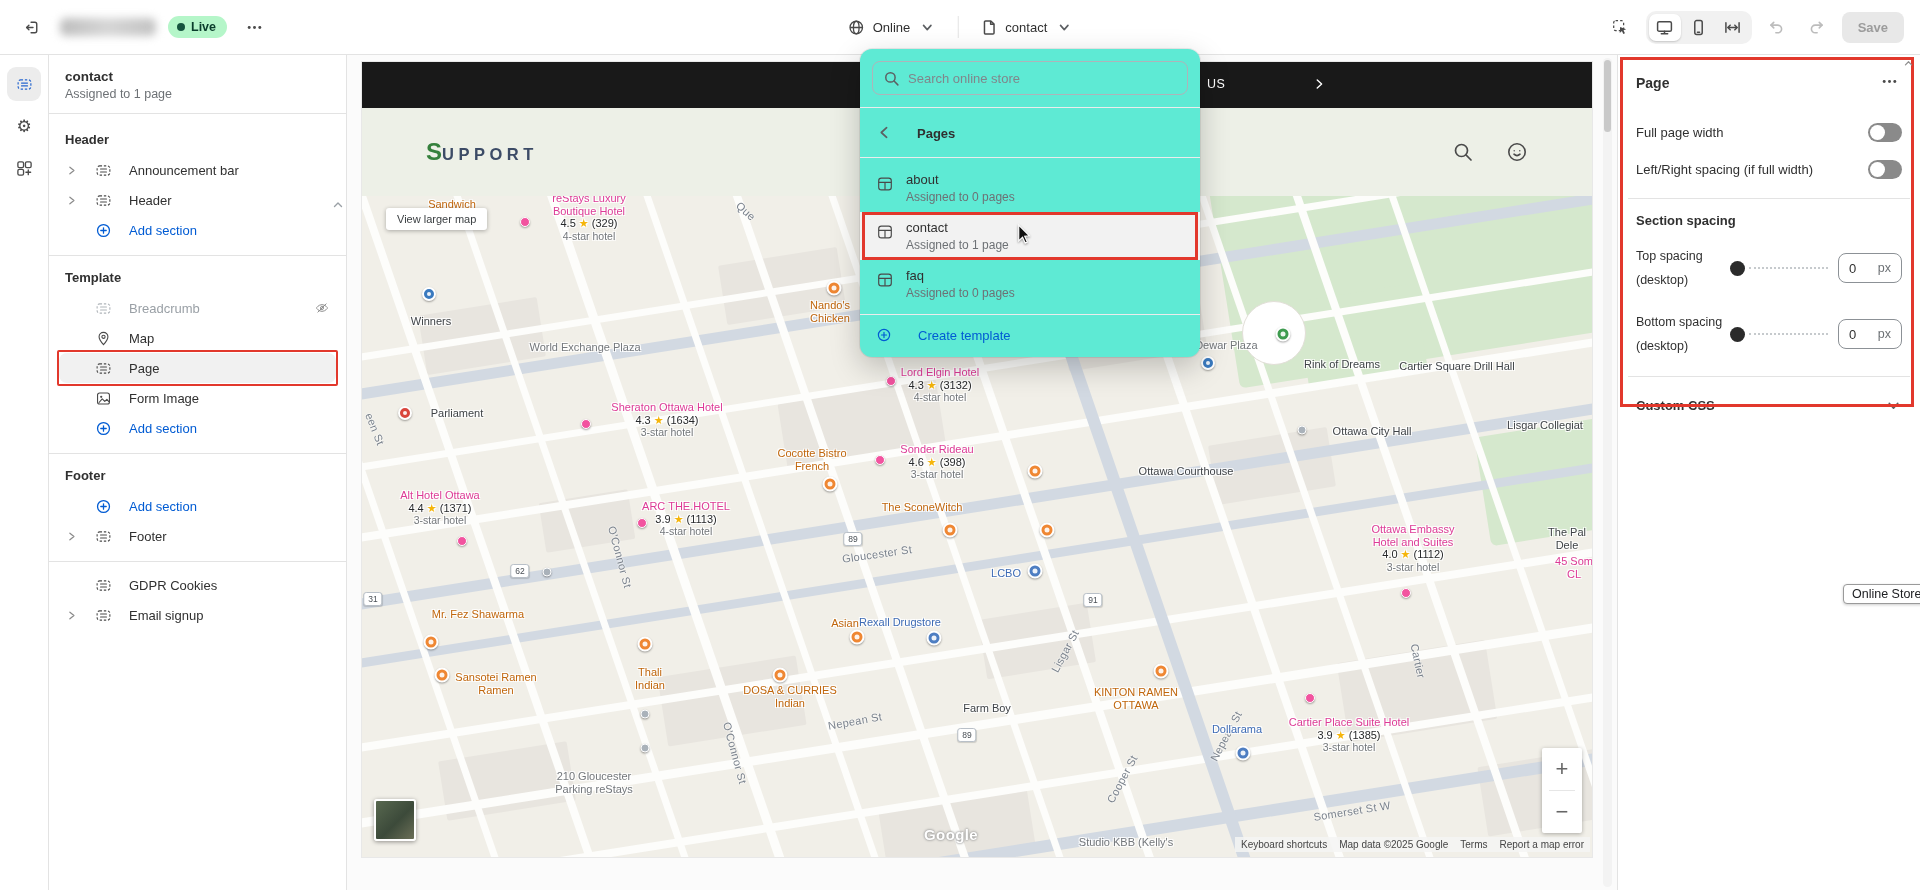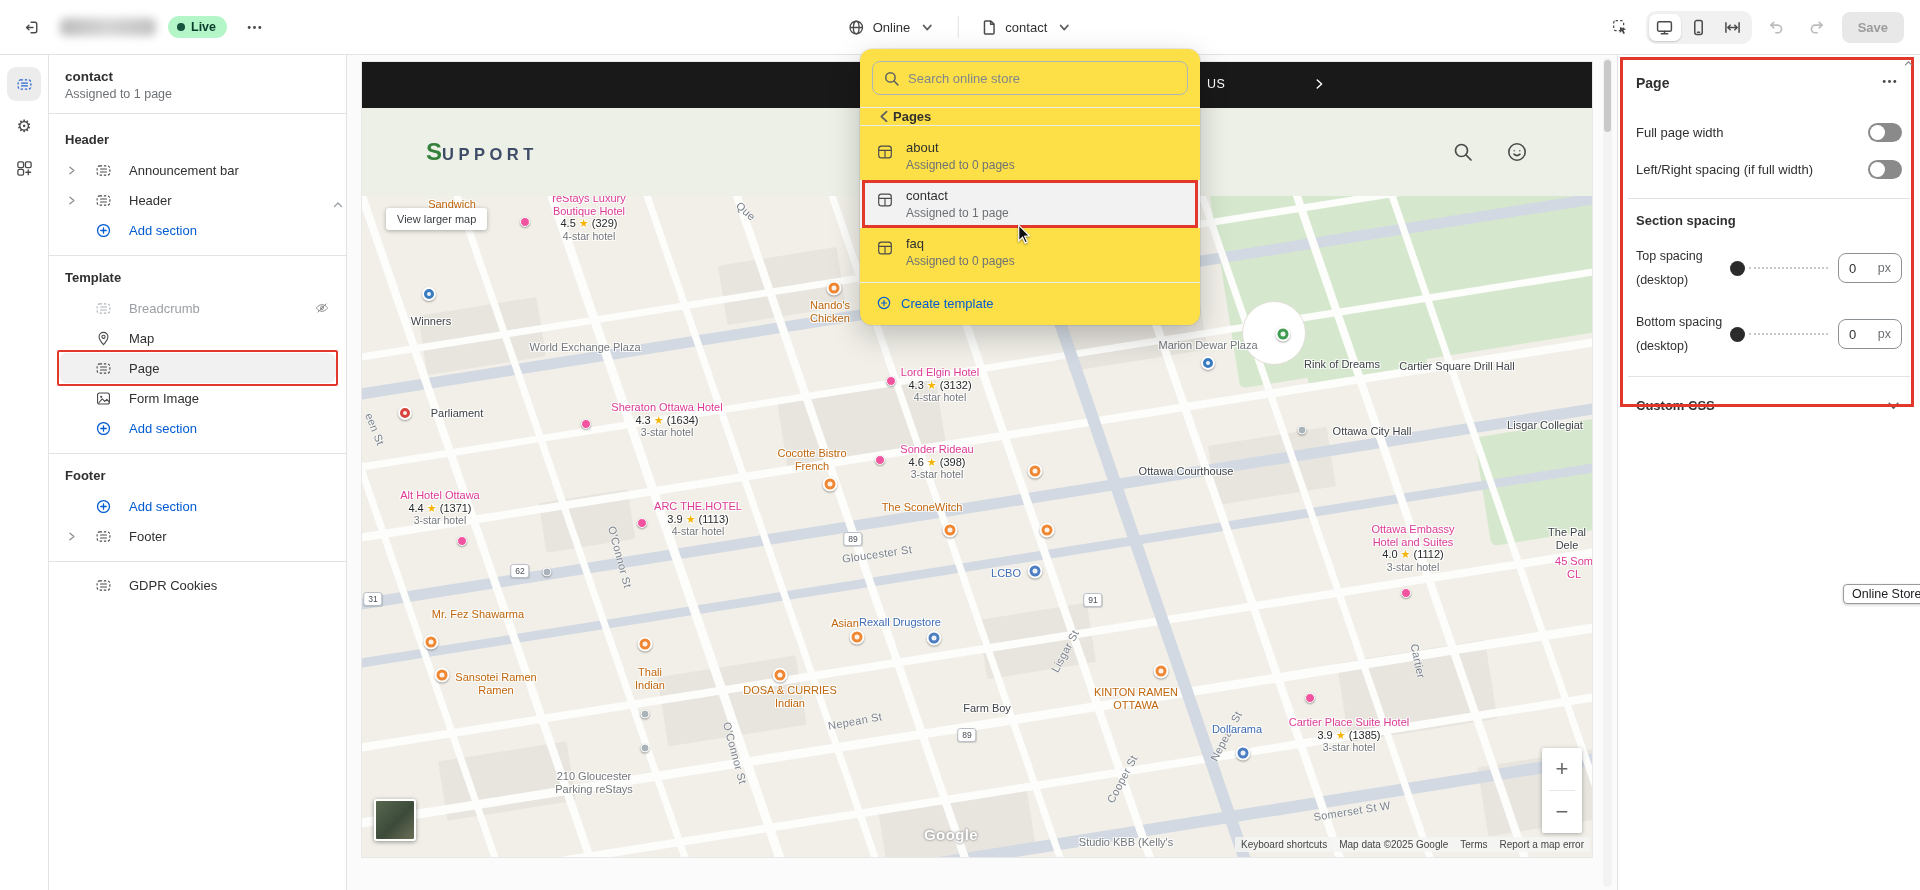--- a/index.html
+++ b/index.html
@@ -120,37 +120,37 @@
     text-shadow:0 0 3px #9b9b9b,0 0 2px #8c8c8c}
   .attr{position:absolute;right:2px;bottom:5px;display:flex;gap:12px;font-size:10px;color:#454545;background:rgba(245,245,243,.85);padding:2px 6px;z-index:5}
   .attr span{white-space:nowrap}
   .zoomctl{position:absolute;right:10px;bottom:24px;width:40px;background:#fff;box-shadow:0 1px 4px rgba(0,0,0,.3);border-radius:2px;z-index:5;display:flex;flex-direction:column;align-items:center}
   .zoomctl button{border:none;background:none;width:40px;height:42px;font-size:22px;color:#666;cursor:pointer;font-family:inherit}
   .zdiv{width:26px;height:1px;background:#e6e6e6}
   .pscroll{position:absolute;right:5px;top:3px;bottom:3px;width:9px;border-radius:5px;background:#f3f3f3;cursor:pointer}
   .pthumb{position:absolute;top:2px;left:1px;width:7px;height:72px;border-radius:4px;background:#c9c9c9}
 
   
-  .pages-pop{position:fixed;left:860px;top:49px;width:340px;background:#fde047;border-radius:12px;box-shadow:0 0 0 1px rgba(0,0,0,.07),0 10px 30px rgba(0,0,0,.22);z-index:60;overflow:hidden}
+  .pages-pop{position:fixed;left:860px;top:49px;width:340px;background:#5eead4;border-radius:12px;box-shadow:0 0 0 1px rgba(0,0,0,.07),0 10px 30px rgba(0,0,0,.22);z-index:60;overflow:hidden}
   .pp-search{margin:12px;display:flex;align-items:center;gap:8px;border:1px solid #aeb4b9;border-radius:8px;height:34px;padding:0 10px}
   .pp-search .ic{color:#5c5f62}
   .pp-search input{border:none;outline:none;flex:1;font-size:13px;font-family:inherit;color:#303030;background:transparent}
   .pp-search input::placeholder{color:#80868b}
-  .pp-back{display:flex;align-items:center;gap:0;padding:0 16px;border-top:1px solid #ececec;border-bottom:1px solid #ececec;cursor:pointer}
+  .pp-back{display:flex;align-items:flex-end;gap:24px;padding:16px 16px;border-top:1px solid #ececec;border-bottom:1px solid #ececec;cursor:pointer}
   .pp-back .ic{color:#5c5f62}
   .pp-title{font-weight:700;font-size:13px}
   .pp-list{padding:6px 0}
   .dd-item{display:flex;align-items:flex-start;gap:12px;padding:8px 16px;cursor:pointer;position:relative}
   .dd-item.sel{background:#f2f2f2}
   .dd-icon{color:#4a4a4a;margin-top:3px}
   .dd-icon svg{width:18px;height:18px}
   .dd-title{font-size:13px;color:var(--tx)}
   .dd-sub{font-size:12px;color:var(--tx2);margin-top:3px}
   .annot2{position:absolute;inset:0 2px;border:3px solid var(--red);pointer-events:none;z-index:4}
-  .pp-create{display:flex;align-items:center;gap:9px;padding:12px 16px 14px;border-top:1px solid #ececec;color:var(--blue);cursor:pointer;font-size:13px}
+  .pp-create{display:flex;align-items:center;gap:26px;padding:12px 16px 14px;border-top:1px solid #ececec;color:var(--blue);cursor:pointer;font-size:13px}
   .pp-create .ic{color:var(--blue)}
   .pp-create .ic svg{width:16px;height:16px}
 
   
   .rpanel{width:303px;border-left:1px solid var(--bd);background:#fff;position:relative}
   .rp-annot{position:absolute;left:2px;top:2px;width:294px;height:350px;border:3px solid var(--red);pointer-events:none;z-index:5}
   .rp-scrollup{position:absolute;right:7px;top:5px;color:#8f8f8f;z-index:6;cursor:pointer}
   .rp-inner{padding:14px 18px}
   .rp-titlerow{display:flex;justify-content:space-between;align-items:center;margin-bottom:20px}
   .rp-titlerow h2{font-size:14px;font-weight:700}
@@ -476,20 +476,35 @@
           <div class="nav-item">
             <span class="chev"></span>
             <span class="nicon">
               <svg viewBox="0 0 20 20">
                 <rect x="2.5" y="4.5" width="15" height="11" rx="3" fill="none" stroke="currentColor" stroke-width="1.3" stroke-dasharray="2.8 2.1"></rect>
                 <line x1="6.5" y1="8.3" x2="13.5" y2="8.3" stroke="currentColor" stroke-width="1.3" stroke-linecap="round"></line>
                 <line x1="6.5" y1="11.7" x2="13.5" y2="11.7" stroke="currentColor" stroke-width="1.3" stroke-linecap="round"></line>
               </svg>
             </span>
             <span class="nlabel">GDPR Cookies</span>
+          </div>
+          <div class="nav-item">
+            <span class="chev">
+              <svg viewBox="0 0 16 16">
+                <polyline points="6,4 11,8 6,12" fill="none" stroke="currentColor" stroke-width="1.5" stroke-linecap="round" stroke-linejoin="round"></polyline>
+              </svg>
+            </span>
+            <span class="nicon">
+              <svg viewBox="0 0 20 20">
+                <rect x="2.5" y="4.5" width="15" height="11" rx="3" fill="none" stroke="currentColor" stroke-width="1.3" stroke-dasharray="2.8 2.1"></rect>
+                <line x1="6.5" y1="8.3" x2="13.5" y2="8.3" stroke="currentColor" stroke-width="1.3" stroke-linecap="round"></line>
+                <line x1="6.5" y1="11.7" x2="13.5" y2="11.7" stroke="currentColor" stroke-width="1.3" stroke-linecap="round"></line>
+              </svg>
+            </span>
+            <span class="nlabel">Email signup</span>
           </div>
         </div>
       </div>
   </aside>
 
   <section class="preview">
     <div class="frame">
       <div class="announce">
         <span class="an-us">US</span>
         <span class="an-arrow ic">
@@ -629,21 +644,21 @@
           </div>
           <div class="mlabel" style="left: 1183px; top: 223px;">
             <div class="ml-dark">Lisgar Collegiat</div>
           </div>
           <div class="mlabel" style="left: 824px; top: 269px;">
             <div class="ml-dark">Ottawa Courthouse</div>
           </div>
           <div class="mlabel" style="left: 560px; top: 305px;">
             <div class="ml-orange">The SconeWitch</div>
           </div>
-          <div class="mlabel" style="left: 336px; top: 304px;">
+          <div class="mlabel" style="left: 324px; top: 304px;">
             <div class="ml-hotel">ARC THE.HOTEL</div>
             <div class="ml-rating">3.9 <span class="star">★</span> (1113)</div>
             <div class="ml-muted">4-star hotel</div>
           </div>
           <div class="mlabel" style="left: 78px; top: 293px;">
             <div class="ml-hotel">Alt Hotel Ottawa</div>
             <div class="ml-rating">4.4 <span class="star">★</span> (1371)</div>
             <div class="ml-muted">3-star hotel</div>
           </div>
           <div class="mlabel" style="left: 1051px; top: 327px;">

